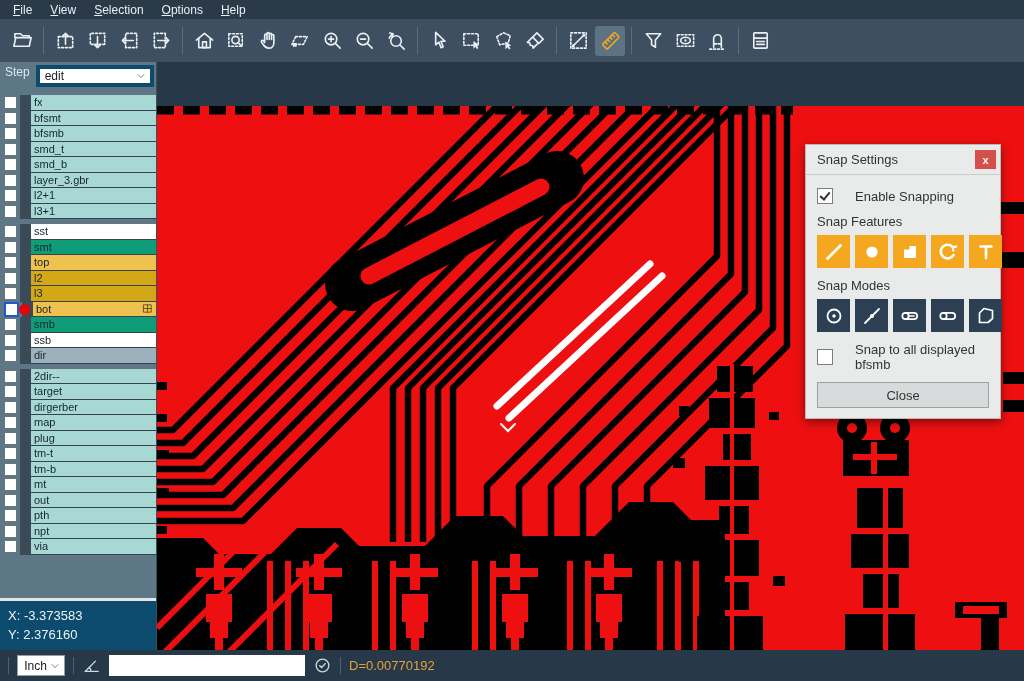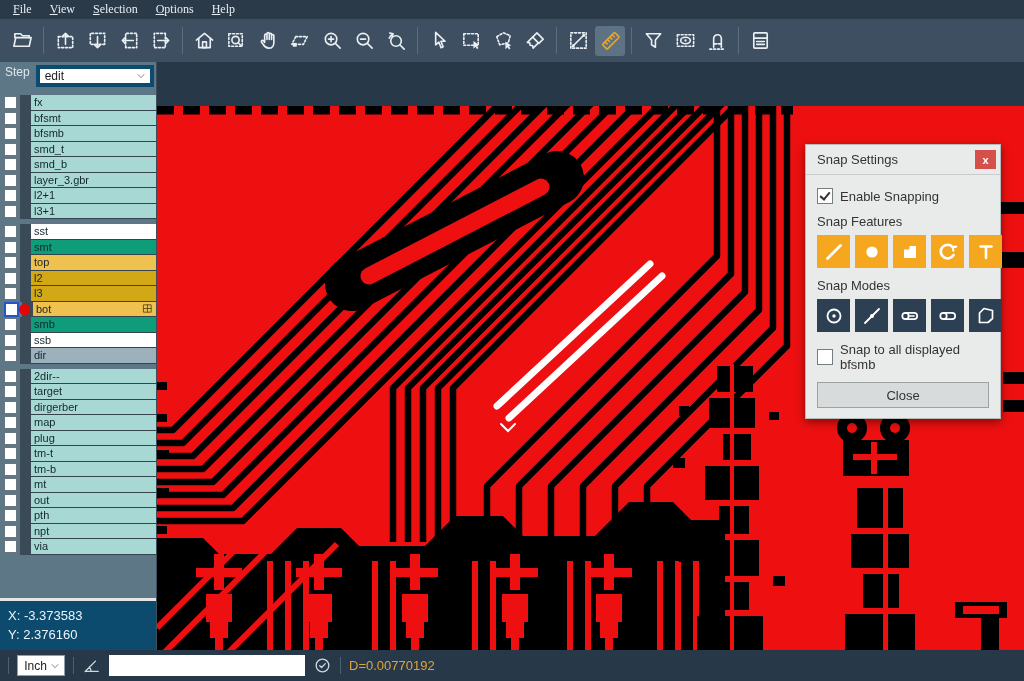--- a/index.html
+++ b/index.html
@@ -1,19 +1,19 @@
 <!DOCTYPE html>
 <html style="--copper: #ee1010; --trace: #000000; --highlight: #ffffff; --accent: #f5a81f; --slate: #2d4053; --close-red: #d6504b; --distance: #e2a23b;"><head>
 <meta charset="utf-8">
 <style>
   html,body{margin:0;padding:0;background:#1b2530;}
   #app{position:relative;width:1024px;height:681px;overflow:hidden;background:#273848;
        font-family:"Liberation Sans",sans-serif;user-select:none;}
   
-  .menubar{height:19px;background:#2a3a49;display:flex;align-items:center;padding-left:4px;font-family:Liberation Serif, serif;}
+  .menubar{height:19px;background:#2a3a49;display:flex;align-items:center;padding-left:4px;}
   .menu-item{color:#e8eef3;font-size:12px;padding:1px 9px;display:inline-block;cursor:default;}
   .menu-item::first-letter{text-decoration:underline;}
   
   .toolbar{height:43px;background:#3d4f61;display:flex;align-items:center;padding-left:6px;}
   .tb-btn{width:30px;height:30px;margin:0 1px;display:flex;align-items:center;justify-content:center;
           color:#e9eff3;border-radius:3px;flex:none;}
   .tb-btn .ic{width:23px;height:23px;}
   .tb-btn.active{background:#5d7283;}
   .tb-btn.ruler-color{color:#f0a524;}
   .tb-sep{width:1px;height:27px;background:#5c6e7d;margin:0 5px;flex:none;}
@@ -45,21 +45,21 @@
   .canvas{flex:1;position:relative;overflow:hidden;cursor:crosshair;background:var(--copper,#ee1010);margin-top:44px;}
   .canvas svg.art{position:absolute;left:0;top:0;display:block;}
   
   .dialog{position:absolute;left:648px;top:38px;width:196px;background:#e9ebeb;border:1px solid #b6babb;
           box-shadow:0 3px 9px rgba(0,0,0,.45);font-size:13px;color:#333;box-sizing:border-box;}
   .dlg-title{height:29px;display:flex;align-items:center;padding:0 4px 0 11px;border-bottom:1px solid #c9cccd;}
   .dlg-title .t{flex:1;}
   .dlg-close{width:21px;height:19px;background:var(--close-red,#d6504b);color:#fff;display:flex;
              align-items:center;justify-content:center;font-size:11px;font-weight:bold;}
   .dlg-body{padding:9px 11px 10px;}
-  .chk-row{display:flex;align-items:center;gap:7px;margin:4px 0 10px;}
+  .chk-row{display:flex;align-items:center;gap:22px;margin:4px 0 10px;}
   .chk{width:14px;height:14px;background:#fff;border:1px solid #757f83;position:relative;flex:none;}
   .chk.checked::after{content:"";position:absolute;left:2px;top:3px;width:8px;height:4px;
        border-left:2px solid #333;border-bottom:2px solid #333;transform:rotate(-50deg);}
   .dlg-label{margin:2px 0 6px;}
   .icon-row{display:flex;gap:5px;margin-bottom:10px;}
   .sq{width:33px;height:33px;display:flex;align-items:center;justify-content:center;flex:none;}
   .sq .ic{width:24px;height:24px;}
   .sq.orange{background:var(--accent,#f5a81f);color:#fff;}
   .sq.slate{background:var(--slate,#2d4053);color:#fff;}
   .dlg-close-btn{height:24px;background:#d8dbdc;border:1px solid #9aa2a5;display:flex;align-items:center;

